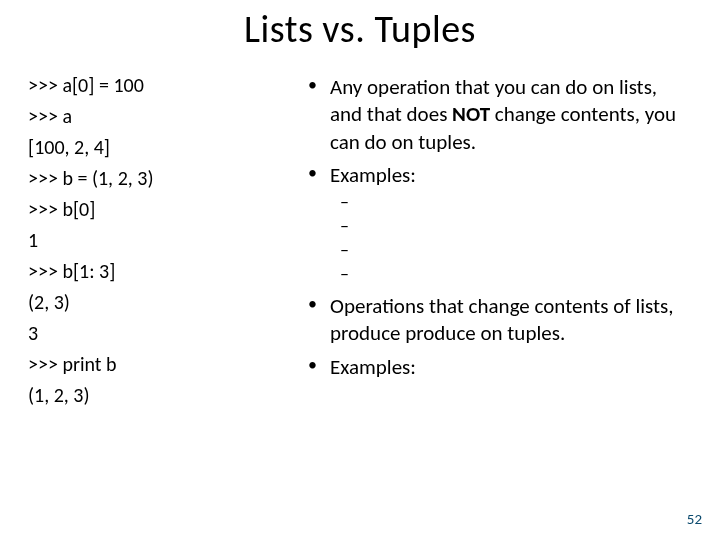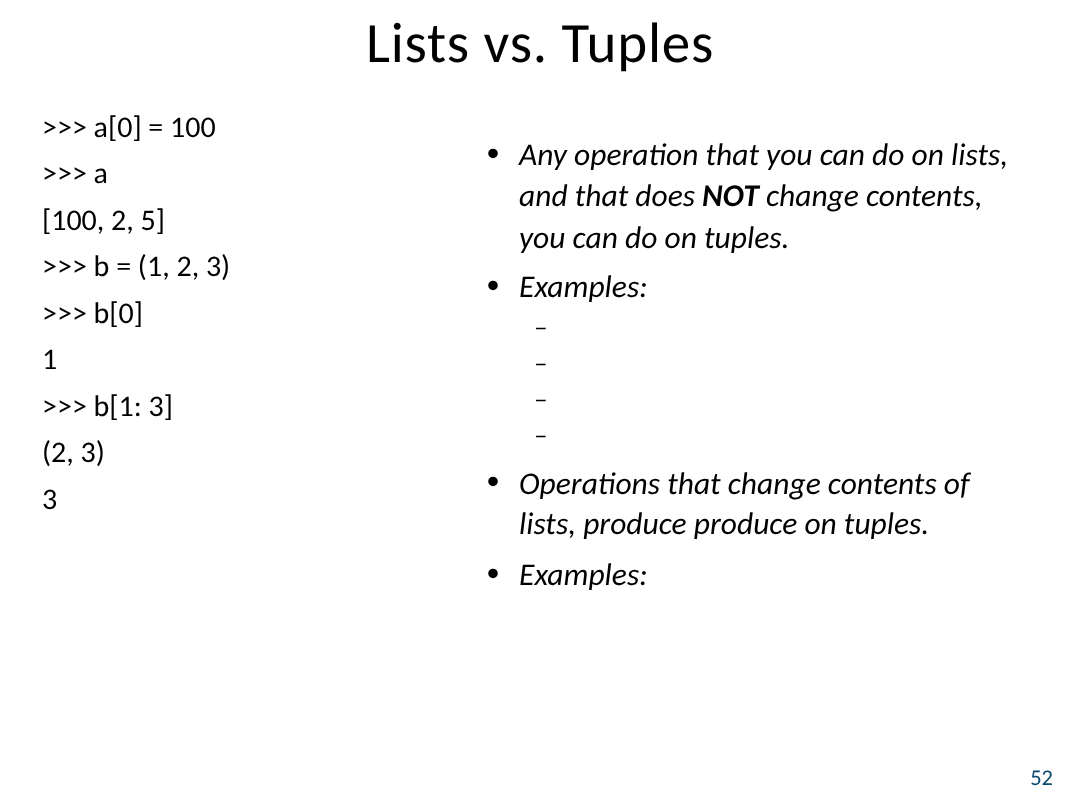--- a/index.html
+++ b/index.html
@@ -43,22 +43,21 @@
     position: absolute;
     left: 300px;
     top: 74px;
     width: 390px;
     font-size: 21px;
     line-height: 1.3;
   }
   ul.top {
     list-style: none;
     padding: 0;
-    margin: 16px;
-    font-style: italic;
+    margin: 0;
   }
   ul.top > li {
     position: relative;
     padding-left: 30px;
     margin-bottom: 6px;
   }
   ul.top > li::before {
     content: "\2022";
     position: absolute;
     left: 8px;
@@ -94,27 +93,29 @@
 </head>
 <body>
 
 <div class="slide">
 
   <div class="title">Lists vs. Tuples</div>
 
   <div class="left-col">
     <div>&gt;&gt;&gt; a[0] = 100</div>
     <div>&gt;&gt;&gt; a</div>
-    <div>[100, 2, 5]</div>
+    <div>[100, 2, 4]</div>
     <div>&gt;&gt;&gt; b = (1, 2, 3)</div>
     <div>&gt;&gt;&gt; b[0]</div>
     <div>1</div>
     <div>&gt;&gt;&gt; b[1: 3]</div>
     <div>(2, 3)</div>
     <div>3</div>
+    <div>&gt;&gt;&gt; print b</div>
+    <div>(1, 2, 3)</div>
   </div>
 
   <div class="right-col">
     <ul class="top">
       <li>
         <span>Any operation that you can do on lists, and that does </span><span class="bold">NOT</span><span> change contents, you can do on tuples.</span>
       </li>
       <li>
         <span>Examples:</span>
         <ul class="sub">

